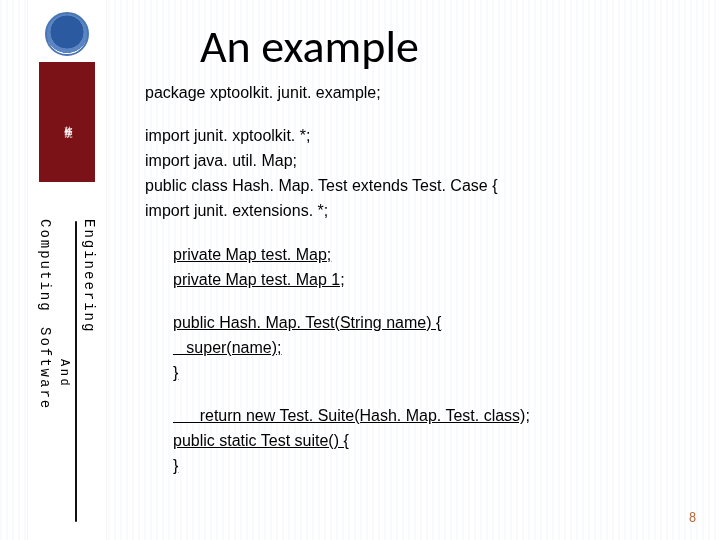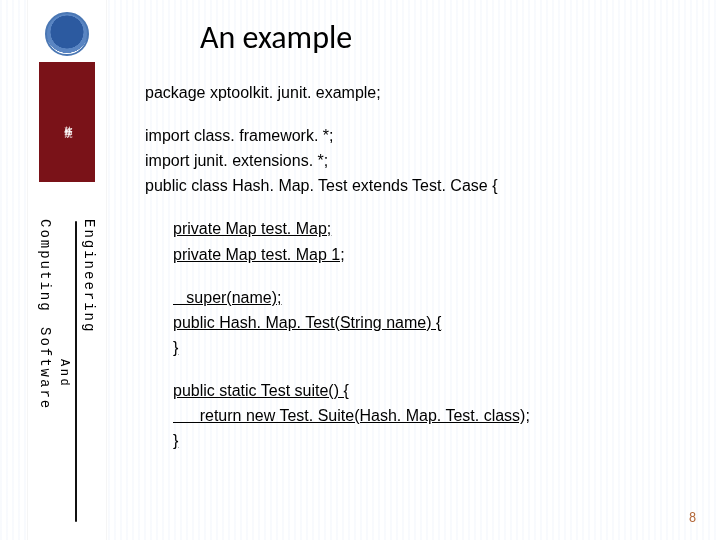--- a/index.html
+++ b/index.html
@@ -99,21 +99,21 @@
     color: #000;
   }
   .vword.small {
     font-size: 12px;
     letter-spacing: 2.5px;
   }
   .title {
     position: absolute;
     left: 200px;
     top: 18px;
-    font-size: 32px;
+    font-size: 46px;
     font-weight: 400;
     color: #000;
     font-family: Calibri, "Segoe UI", Arial, sans-serif;
   }
   .body {
     position: absolute;
     left: 145px;
     top: 82px;
     width: 540px;
     color: #000;
@@ -165,30 +165,31 @@
         <span class="vword">Engineering</span>
       </div>
     </div>
   </div>
 
   <div class="title">An example</div>
 
   <div class="body">
     <div class="block">package xptoolkit. junit. example;</div>
     <div class="gap"></div>
-    <div class="block">import class. framework. *;</div>
+    <div class="block">import junit. xptoolkit. *;</div>
+    <div class="block">import java. util. Map;</div>
+    <div class="block">public class Hash. Map. Test extends Test. Case {</div>
     <div class="block">import junit. extensions. *;</div>
-    <div class="block">public class Hash. Map. Test extends Test. Case {</div>
     <div class="gap"></div>
     <div class="block indent1">private Map test. Map;</div>
     <div class="block indent1">private Map test. Map 1;</div>
     <div class="gap"></div>
+    <div class="block indent1">public Hash. Map. Test(String name) {</div>
     <div class="block indent1">   super(name);</div>
-    <div class="block indent1">public Hash. Map. Test(String name) {</div>
     <div class="block indent1">}</div>
     <div class="gap"></div>
+    <div class="block indent1">      return new Test. Suite(Hash. Map. Test. class);</div>
     <div class="block indent1">public static Test suite() {</div>
-    <div class="block indent1">      return new Test. Suite(Hash. Map. Test. class);</div>
     <div class="block indent1">}</div>
   </div>
 
   <div class="pagenum">8</div>
 </div>
 
 </body></html>

